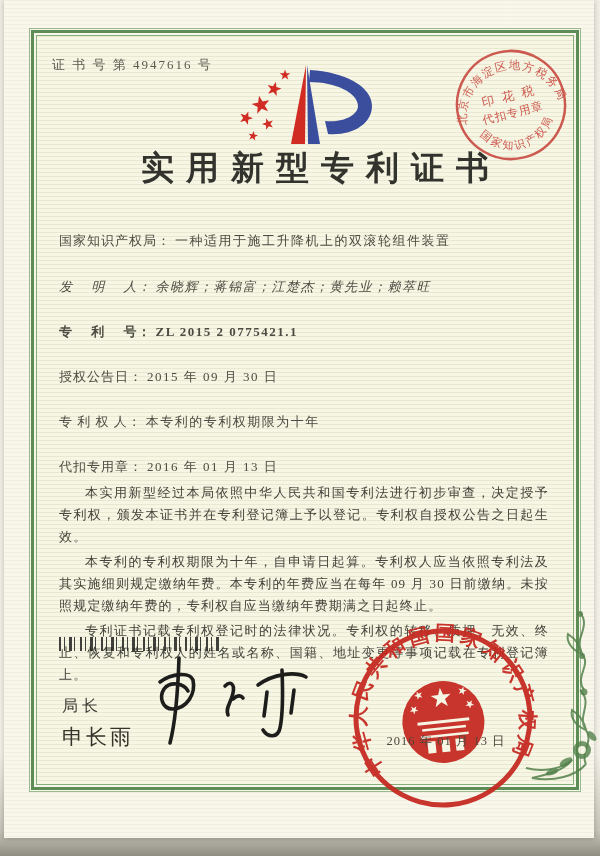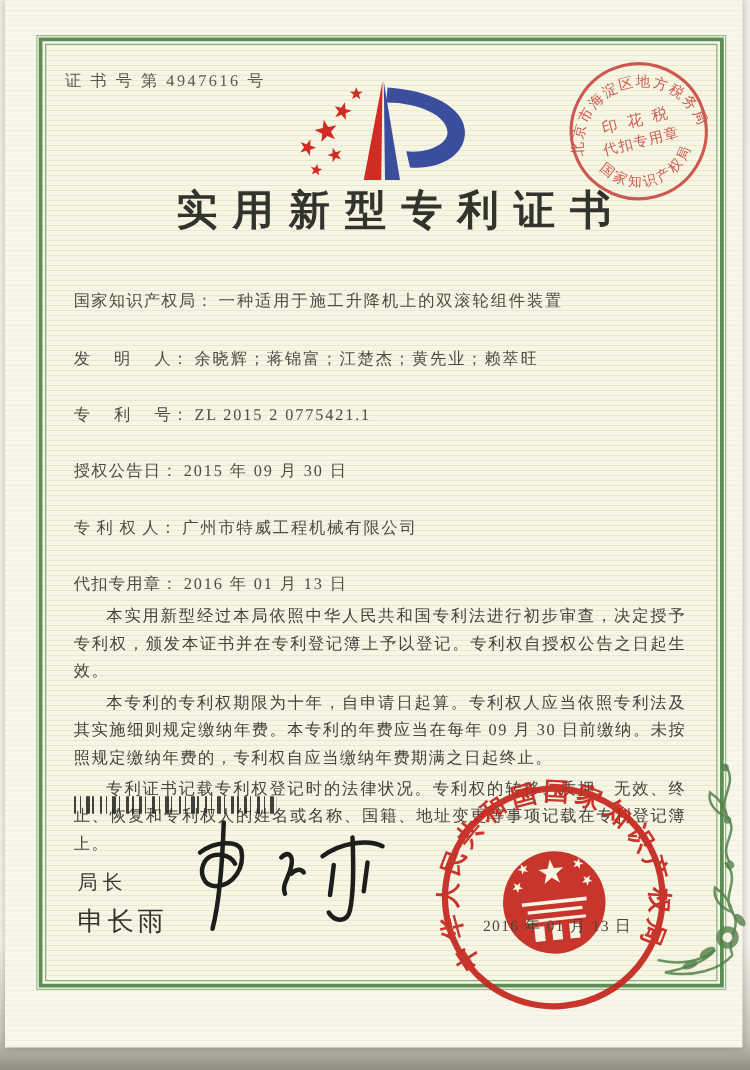--- a/index.html
+++ b/index.html
@@ -124,31 +124,31 @@
       <use href="#star5" transform="translate(46,64) scale(0.6) rotate(-18)" fill="#d02c23"></use>
       <use href="#star5" transform="translate(31,76) scale(0.5) rotate(10)" fill="#d02c23"></use>
     </svg>
 
     <div class="abs title">实用新型专利证书</div>
 
     <div class="abs fields">
       <div class="field-row" style="top:2px;">
         <span class="field-label">国家知识产权局：</span><span class="field-value">一种适用于施工升降机上的双滚轮组件装置</span>
       </div>
-      <div class="field-row" style="top:48px;">
+      <div class="field-row" style="top:48px;font-style:italic;">
         <span class="field-label">发　 明　 人：</span><span class="field-value">余晓辉；蒋锦富；江楚杰；黄先业；赖萃旺</span>
       </div>
-      <div class="field-row" style="top:93px;">
+      <div class="field-row" style="top:93px;font-weight:bold;">
         <span class="field-label">专　 利　 号：</span><span class="field-value">ZL 2015 2 0775421.1</span>
       </div>
       <div class="field-row" style="top:138px;">
         <span class="field-label">授权公告日：</span><span class="field-value">2015 年 09 月 30 日</span>
       </div>
       <div class="field-row" style="top:183px;">
-        <span class="field-label">专 利 权 人：</span><span class="field-value">广州市特威工程机械有限公司</span>
+        <span class="field-label">专 利 权 人：</span><span class="field-value">本专利的专利权期限为十年</span>
       </div>
       <div class="field-row" style="top:228px;">
         <span class="field-label">代扣专用章：</span><span class="field-value">2016 年 01 月 13 日</span>
       </div>
     </div>
 
     <div class="abs body-text">
       <p>本实用新型经过本局依照中华人民共和国专利法进行初步审查，决定授予专利权，颁发本证书并在专利登记簿上予以登记。专利权自授权公告之日起生效。</p>
       <p>本专利的专利权期限为十年，自申请日起算。专利权人应当依照专利法及其实施细则规定缴纳年费。本专利的年费应当在每年 09 月 30 日前缴纳。未按照规定缴纳年费的，专利权自应当缴纳年费期满之日起终止。</p>
       <p>专利证书记载专利权登记时的法律状况。专利权的转移、质押、无效、终止、恢复和专利权人的姓名或名称、国籍、地址变更等事项记载在专利登记簿上。</p>

